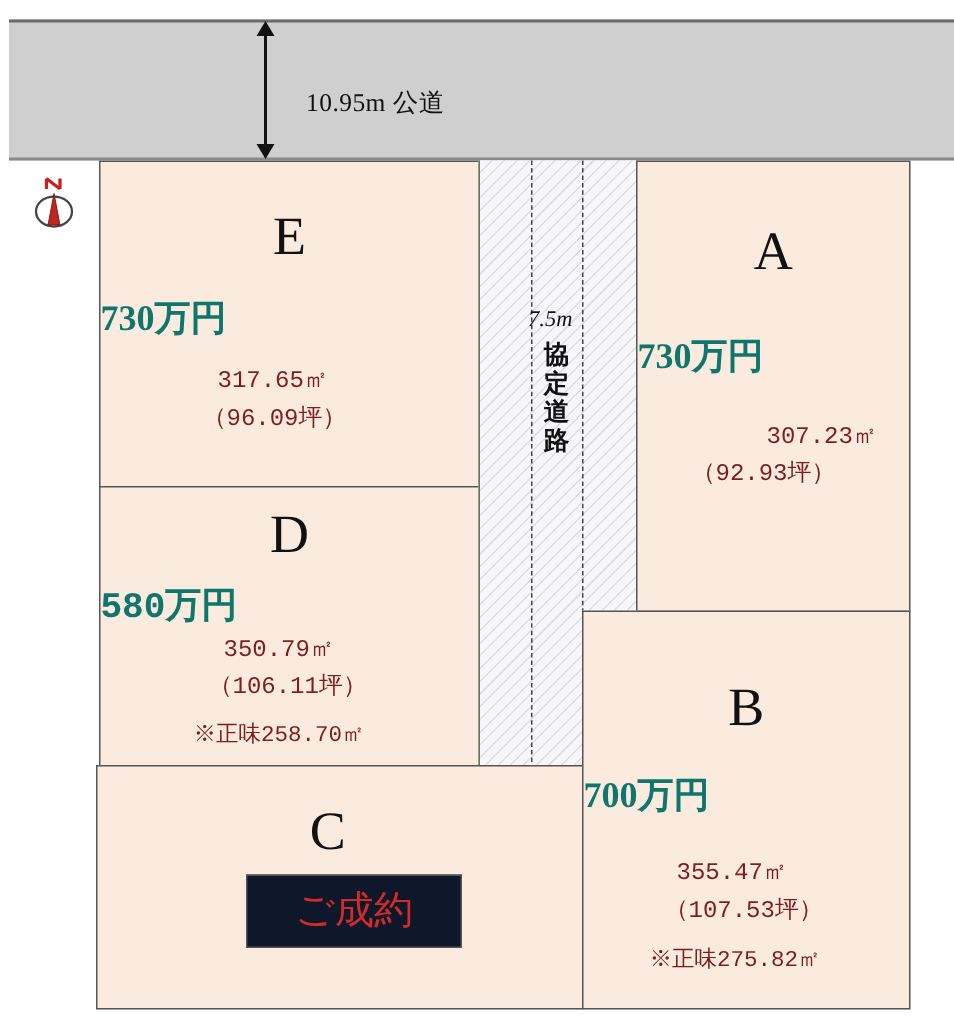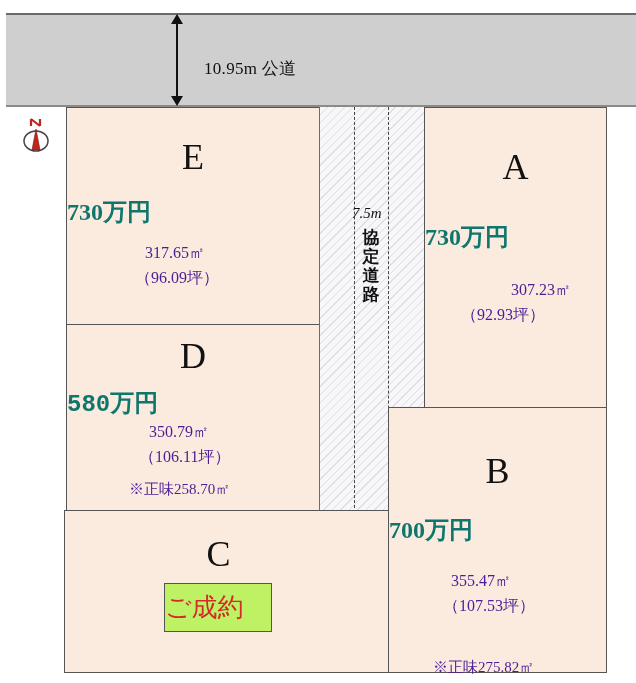--- a/index.html
+++ b/index.html
@@ -8,30 +8,30 @@
   .abs { position: absolute; box-sizing: border-box; }
   .road { left: 6px; top: 13px; width: 630px; height: 94px; background: #d0cfd0;
           border-top: 2px solid #6b6b6b; border-bottom: 2px solid #8a8a8a; }
   .road-label { left: 204px; top: 57px; font-size: 17px; font-family: "Liberation Serif", serif; letter-spacing: 0.3px; }
   .dim-line { left: 176px; top: 18px; width: 2px; height: 86px; background: #111; }
   .arrow-up { left: 171px; top: 14px; width: 0; height: 0; border-left: 6px solid transparent; border-right: 6px solid transparent; border-bottom: 10px solid #111; }
   .arrow-down { left: 171px; top: 96px; width: 0; height: 0; border-left: 6px solid transparent; border-right: 6px solid transparent; border-top: 10px solid #111; }
   .lot { background: #fbeade; border: 1.5px solid #555; }
   .lot-letter { position: absolute; width: 100%; text-align: center; font-size: 36px; font-family: "Liberation Serif", serif; color: #111; }
   .lot-price { position: absolute; width: 100%; text-align: left; font-size: 24px; font-weight: bold; color: #0f766e; font-family: "Liberation Serif", serif; }
-  .lot-area { position: absolute; font-size: 16px; font-family: Liberation Serif, serif; color: #4c1d95; white-space: nowrap; }
+  .lot-area { position: absolute; font-size: 16px; font-family: Liberation Mono, monospace; color: #7f1d1d; white-space: nowrap; }
   .road-private { left: 319px; top: 107px; width: 106px; height: 406px;
      background-color: #f7f7fa;
      background-image: repeating-linear-gradient(135deg, #f7f7fa 0px, #f7f7fa 5px, #dedee4 5px, #dedee4 6px);
      border: 1.5px solid #6b7256; border-top: none; }
   .dash { top: 107px; width: 0; height: 406px; border-left: 1.5px dashed #444; }
   .pr-label { left: 352px; top: 205px; font-size: 15px; font-family: "Liberation Serif", serif; font-style: italic; }
   .pr-vert { left: 362px; top: 228px; width: 18px; font-size: 17px; line-height: 19px; font-weight: bold; text-align: center; font-family: "DejaVu Serif", serif; }
-  .sold { left: 164px; top: 583px; width: 108px; height: 49px; background: #bef264; border: 1.5px solid #555;
-          color: #d42a2a; font-size: 26px; line-height: 46px; font-family: "DejaVu Sans", sans-serif; }
+  .sold { left: 164px; top: 583px; width: 144px; height: 49px; background: #0f172a; border: 1.5px solid #555;
+          color: #d42a2a; font-size: 26px; text-align: center; line-height: 46px; font-family: "DejaVu Sans", sans-serif; }
   .compass { left: 22px; top: 117px; width: 28px; height: 36px; }
 </style>
 </head>
 <body>
 
 <div class="abs road"></div>
 <div class="abs dim-line"></div>
 <div class="abs arrow-up"></div>
 <div class="abs arrow-down"></div>
 <div class="abs road-label">10.95m 公道</div>
@@ -78,14 +78,14 @@
 <div class="abs lot" style="left:64px; top:510px; width:325px; height:163px;">
   <div class="lot-letter" style="left:-8px; top:22px;">C</div>
 </div>
 <div class="abs sold">ご成約</div>
 
 <div class="abs lot" style="left:388px; top:407px; width:219px; height:266px;">
   <div class="lot-letter" style="top:42px;">B</div>
   <div class="lot-price" style="top:106px;">700万円</div>
   <div class="lot-area" style="left:62px; top:163px;">355.47㎡</div>
   <div class="lot-area" style="left:54px; top:188px;">（107.53坪）</div>
-  <div class="lot-area" style="left:44px; top:222px; font-size:15px;margin-top:28px;">※正味275.82㎡</div>
+  <div class="lot-area" style="left:44px; top:222px; font-size:15px;">※正味275.82㎡</div>
 </div>
 
 </body></html>

